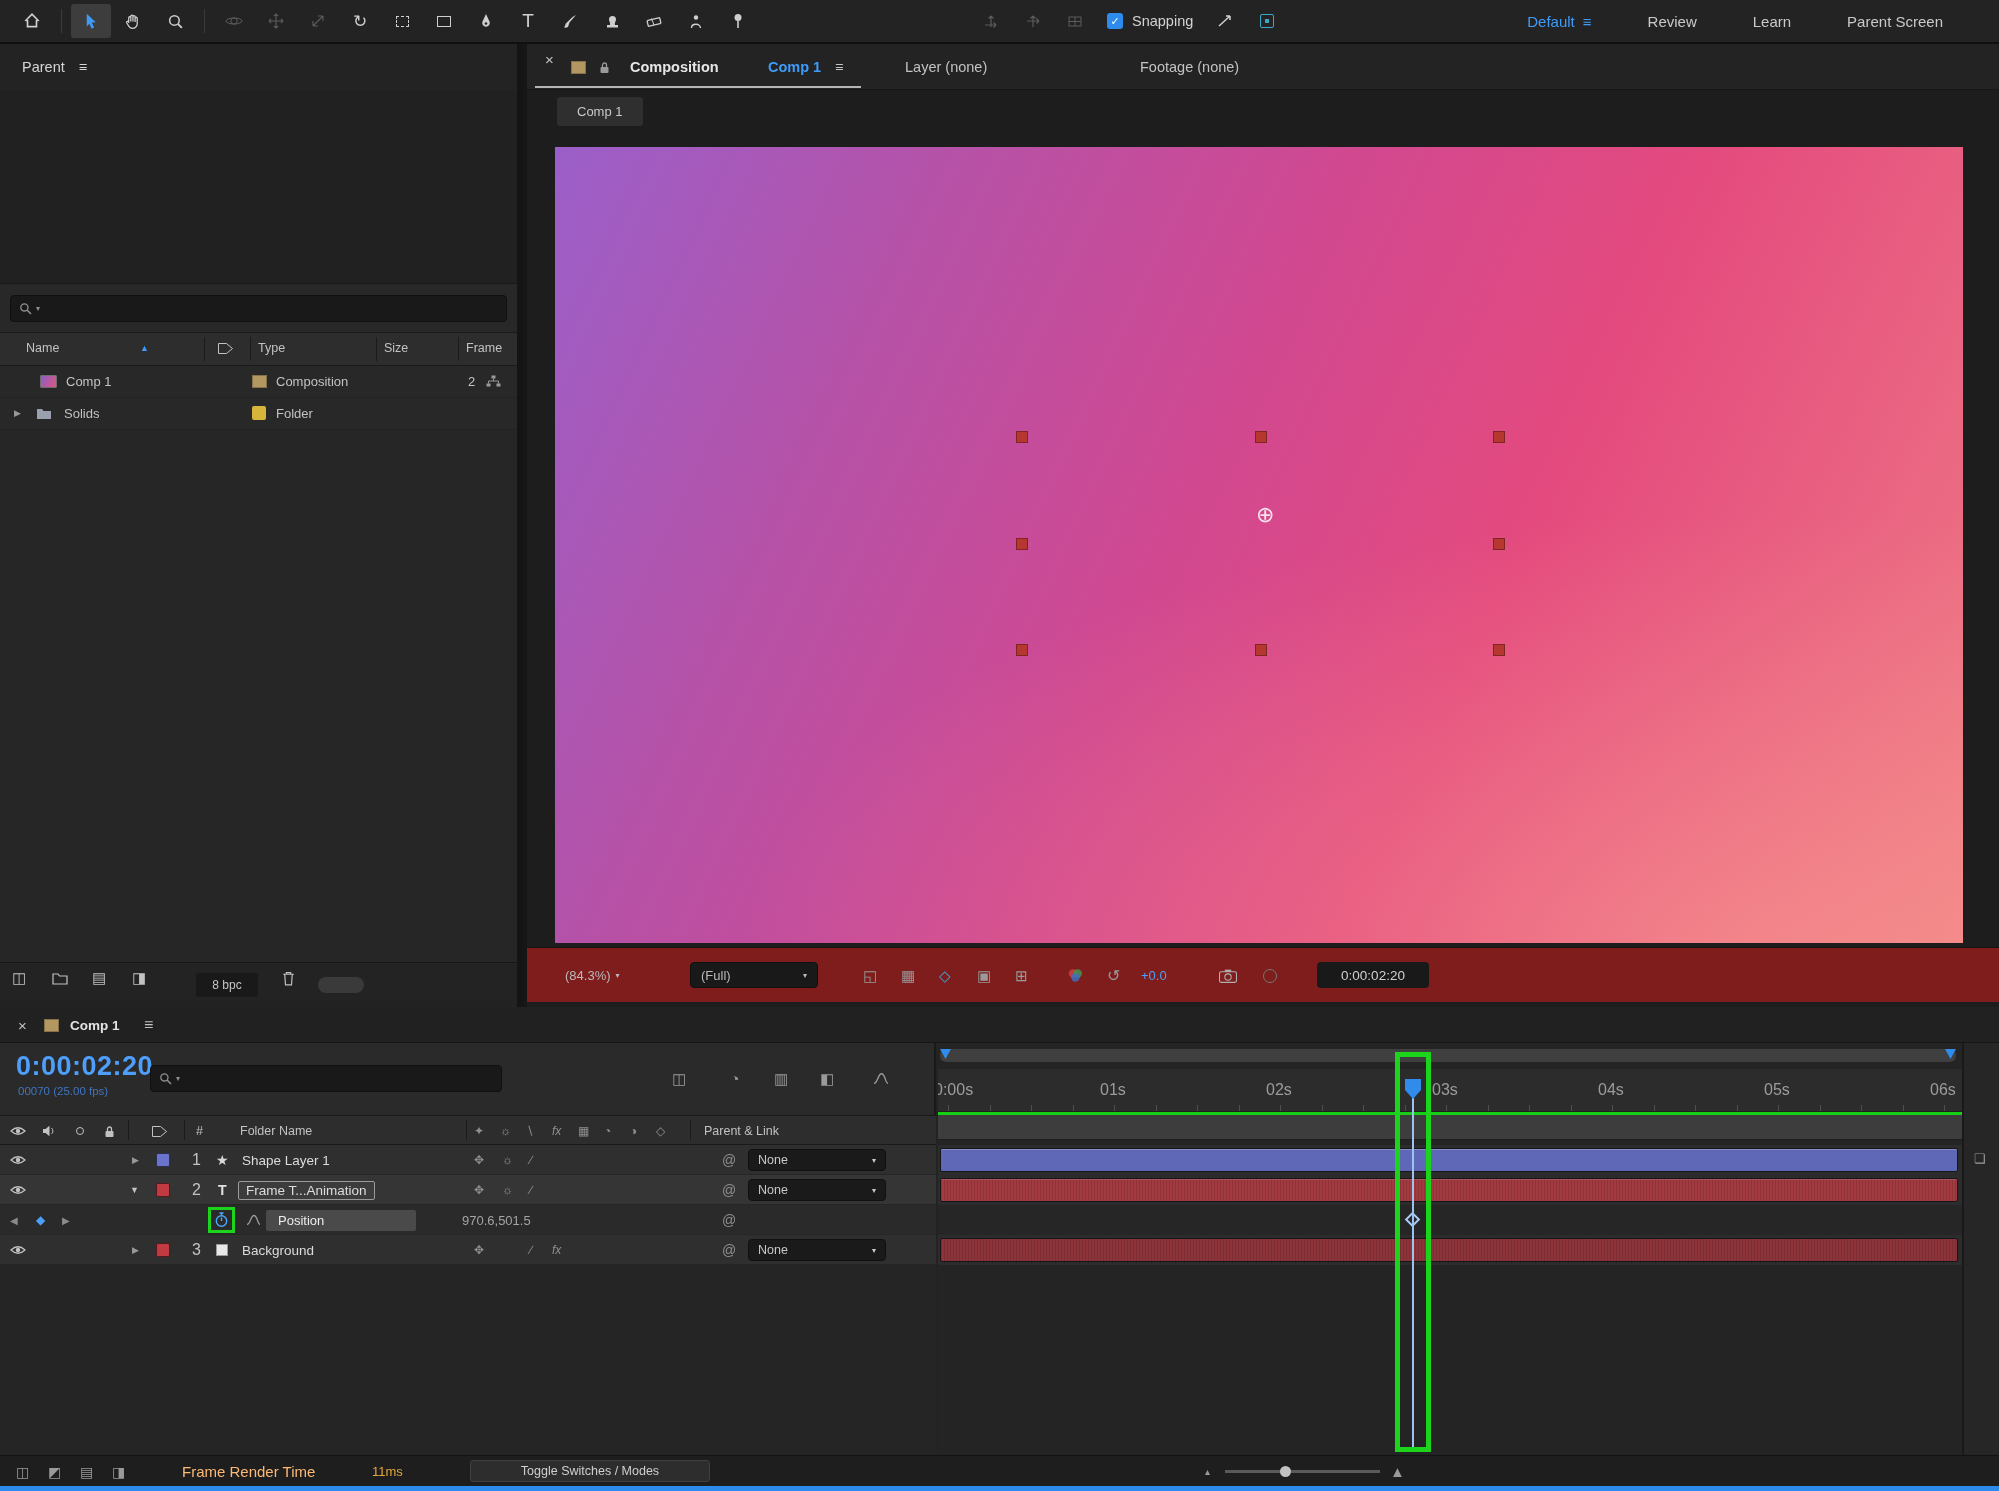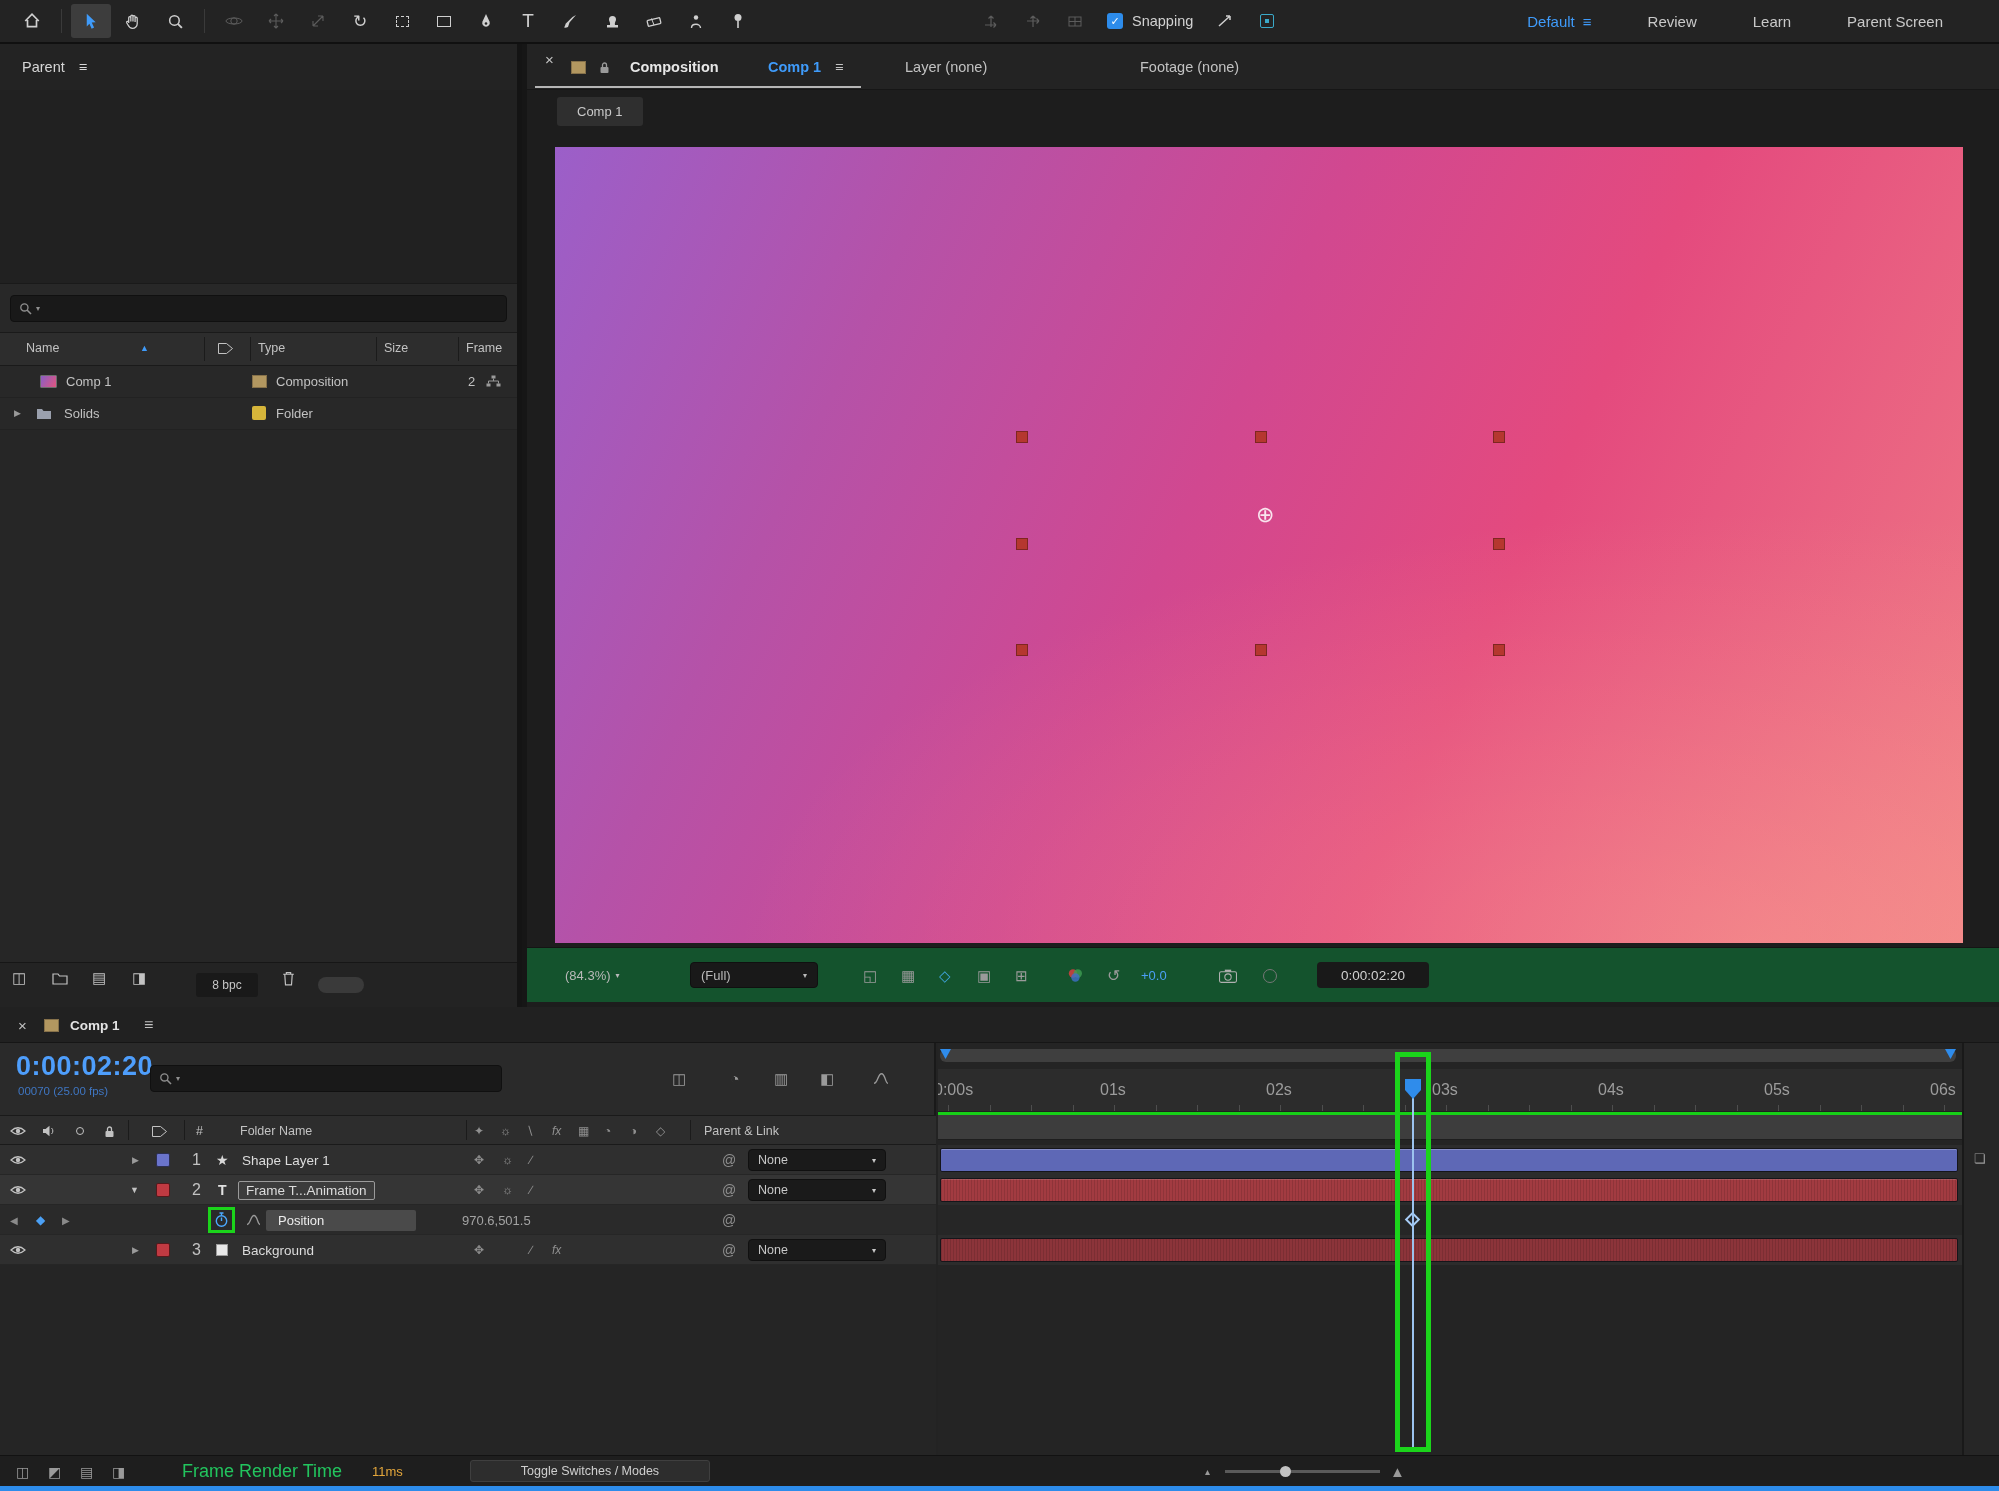--- a/index.html
+++ b/index.html
@@ -41,21 +41,21 @@
 #comp{position:absolute;left:527px;top:44px;width:1472px;height:963px;background:#1d1d1d}
 .cp-tabs{position:relative;height:46px;background:#232323;border-bottom:1px solid #161616;font-size:14.5px;color:#9c9c9c}
 .cp-underline{position:absolute;left:8px;top:42px;width:326px;height:2px;background:#b5b5b5}
 .tansq{width:15px;height:13px;background:#b29760;border:1px solid #86714a;display:inline-block}
 .cp-subtabrow{height:42px;background:#1d1d1d;display:flex;align-items:center;padding-left:30px}
 .cp-subtab{background:#2f2f2f;border-radius:3px;padding:7px 20px;font-size:13px;color:#c9c9c9}
 #canvas{position:absolute;left:28px;top:103px;width:1408px;height:796px;background:radial-gradient(120% 90% at 85% 100%,rgba(255,176,150,.38),transparent 60%),linear-gradient(115deg,#9b5fc9 0%,#b552a8 22%,#d14890 45%,#e44a7e 65%,#ef7b85 100%)}
 .tframe{position:absolute;left:395px;top:233px;width:623px;height:322px;border:6px solid #fdfdfd;display:flex;flex-direction:column;align-items:center;justify-content:center}
 .tframe div{font-family:"Liberation Serif",serif;font-size:96px;line-height:1.32;color:#fdfdfd;white-space:nowrap}
 .handle{position:absolute;width:12px;height:12px;background:#b5372f;border:1px solid #7e2621}
-.cp-bar{position:absolute;left:0;top:903px;width:1472px;height:55px;background:#14532d;border-top:1px solid #141414;font-size:13px;color:#b9b9b9}
+.cp-bar{position:absolute;left:0;top:903px;width:1472px;height:55px;background:#7f1d1d;border-top:1px solid #141414;font-size:13px;color:#b9b9b9}
 .cp-bar .item{position:absolute;top:0;height:55px;display:flex;align-items:center;gap:5px}
 .ddbox{height:26px;background:#191919;border:1px solid #101010;border-radius:4px;display:flex;align-items:center;justify-content:space-between;padding:0 10px}
 .cbic{font-size:15px;color:#9a9a9a}
 .ghost{width:14px;height:14px;border:1.5px solid #777;border-radius:50%}
 .tcbox{width:112px;height:26px;background:#191919;border-radius:4px;display:flex;align-items:center;justify-content:center;font-size:13.5px;color:#d0d0d0}
 
 #timeline{position:absolute;left:0;top:1007px;width:1999px;height:484px;background:#232323}
 .tl-tab{position:relative;height:36px;background:#212121;border-bottom:1px solid #161616}
 .tl-left{position:absolute;left:0;top:36px;width:936px;height:412px;background:#2a2a2a;border-right:2px solid #191919}
 .tl-top{position:relative;height:72px;background:#2a2a2a}
@@ -595,21 +595,21 @@
 
     <div class="tl-strip">
       <span class="cell" style="left:10px;top:100px;color:#9a9a9a;font-size:13px;position:absolute">❏</span>
     </div>
 
     <div class="tl-status">
       <span class="st" style="left:16px;font-size:14px">◫</span>
       <span class="st" style="left:48px;font-size:14px">◩</span>
       <span class="st" style="left:80px;font-size:14px">▤</span>
       <span class="st" style="left:112px;font-size:14px">◨</span>
-      <span class="st" style="left:182px;color:#22c55e;font-size:18px">Frame Render Time</span>
+      <span class="st" style="left:182px;color:#fdba74;font-size:15px">Frame Render Time</span>
       <span class="st" style="left:372px;color:#e3a63b;font-size:13px">11ms</span>
       <span class="togglebox">Toggle Switches / Modes</span>
       <span class="st" style="left:1205px;font-size:10px">▴</span>
       <span class="sliderline"></span>
       <span class="sliderknob"></span>
       <span class="st" style="left:1390px;font-size:15px">▲</span>
     </div>
     <div class="blue-edge"></div>
   </div>
 

